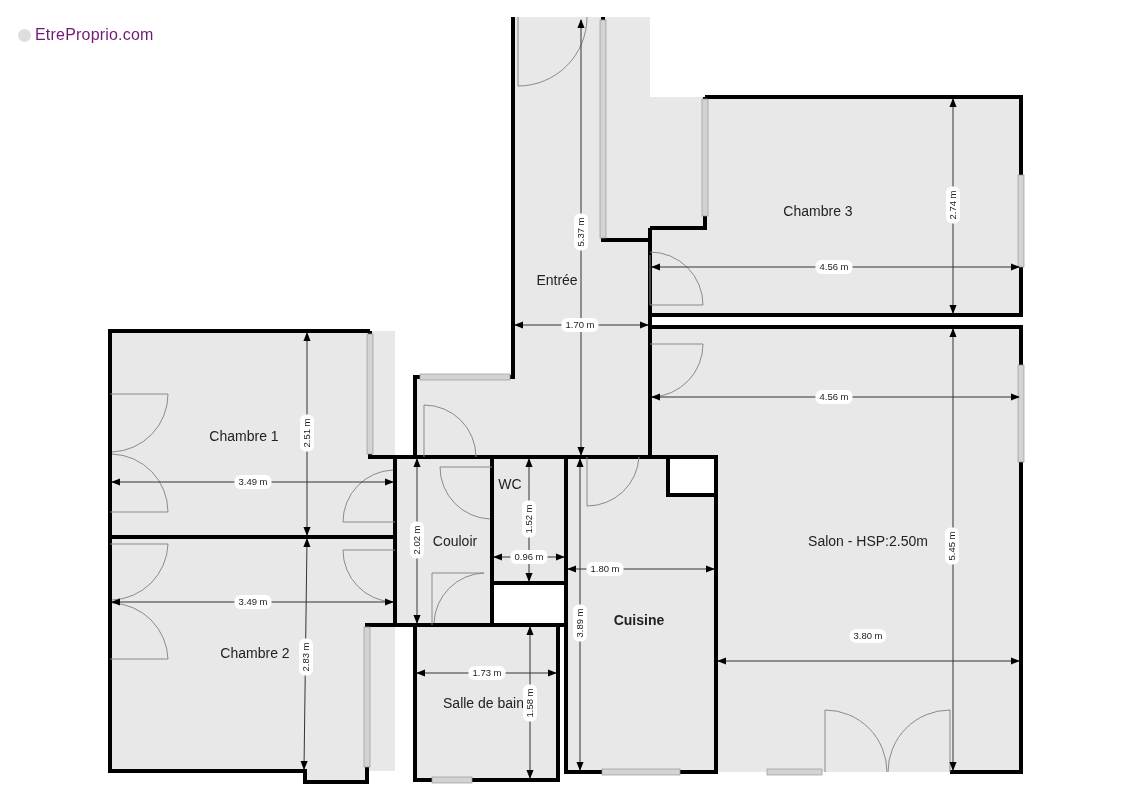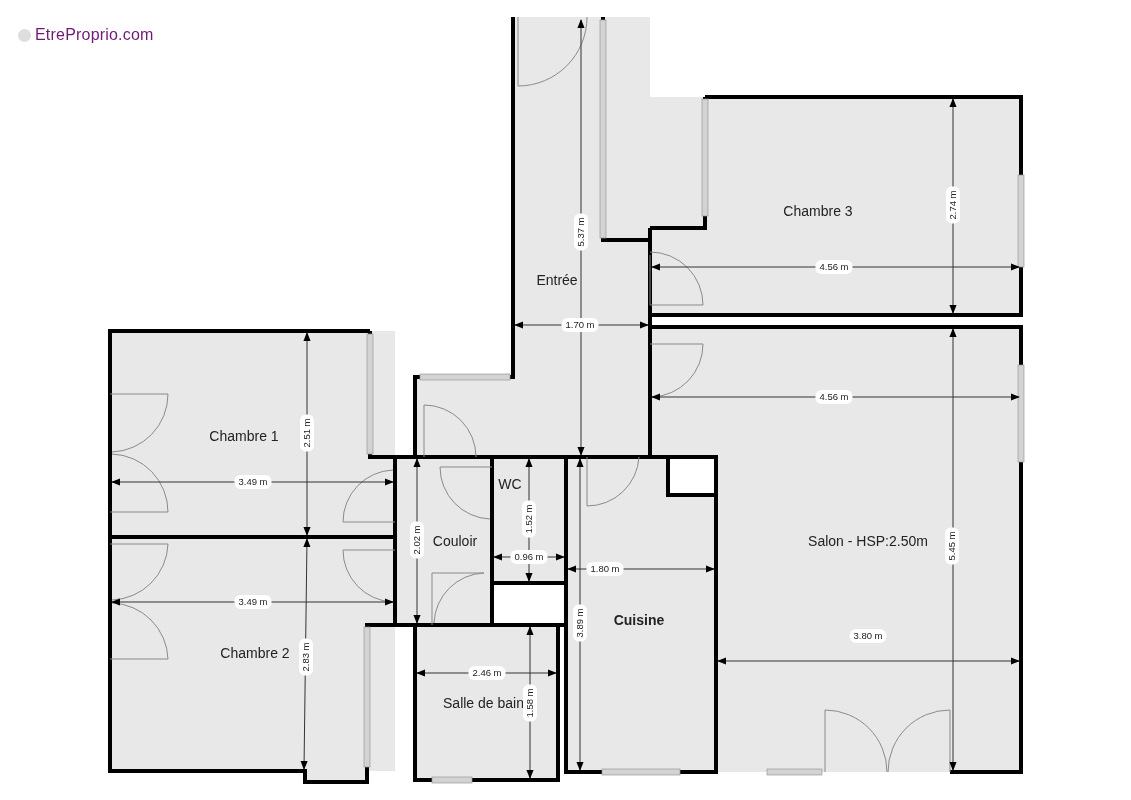--- a/index.html
+++ b/index.html
@@ -145,15 +145,15 @@
     <div class="dim" style="left: 253px; top: 482px;">3.49 m</div>
     <div class="dim" style="left: 253px; top: 602px;">3.49 m</div>
     <div class="dim v" style="left: 306px; top: 657px;">2.83 m</div>
     <div class="dim v" style="left: 417px; top: 540px;">2.02 m</div>
     <div class="dim v" style="left: 529px; top: 519px;">1.52 m</div>
     <div class="dim" style="left: 529px; top: 557px;">0.96 m</div>
     <div class="dim" style="left: 605px; top: 569px;">1.80 m</div>
     <div class="dim v" style="left: 580px; top: 623px;">3.89 m</div>
     <div class="dim v" style="left: 952px; top: 546px;">5.45 m</div>
     <div class="dim" style="left: 868px; top: 636px; border-radius: 7px;">3.80 m</div>
-    <div class="dim" style="left: 487px; top: 673px;">2.46 m</div>
+    <div class="dim" style="left: 487px; top: 673px;">1.73 m</div>
     <div class="dim v" style="left: 530px; top: 703px;">1.58 m</div>
   </div>
 
 </body></html>

